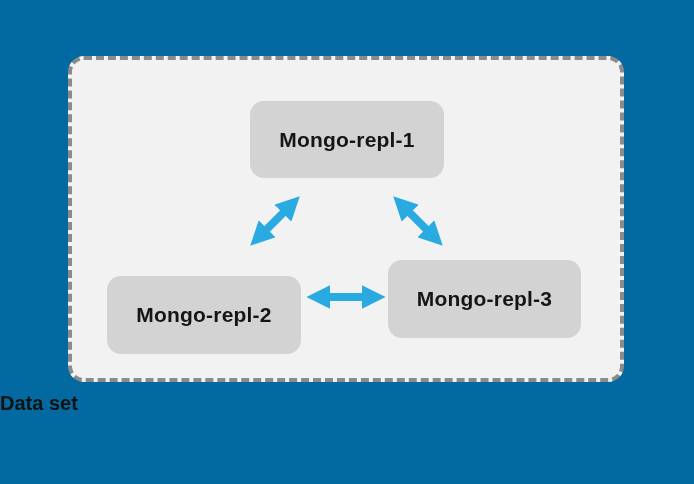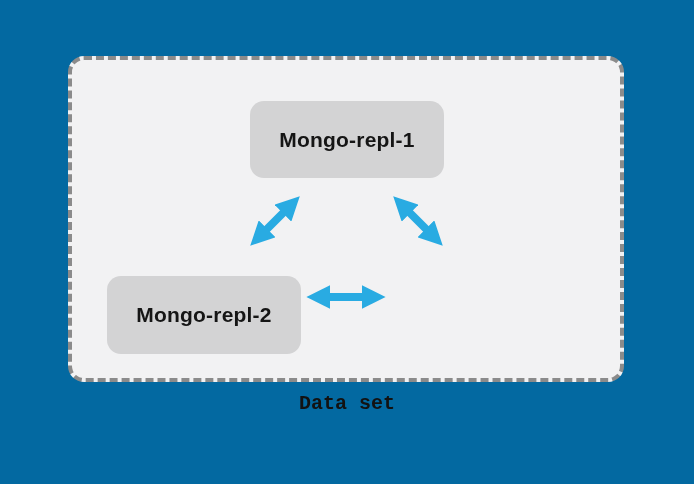--- a/index.html
+++ b/index.html
@@ -53,25 +53,23 @@
   .arrow-line {
     stroke: #29abe2;
     stroke-width: 8;
     fill: none;
   }
   .group-label {
     position: absolute;
     left: 0;
     top: 392px;
     width: 694px;
-    text-align: center;
     font-size: 20px;
     font-weight: 700;
     color: #121212;
-    font-family: Liberation Mono, monospace;
   }
 </style>
 </head>
 <body>
 
 <div class="stage">
 
   <div class="boundary"></div>
 
   <svg class="arrow-layer" viewBox="0 0 694 484">
@@ -86,16 +84,19 @@
   </svg>
 
   <div class="node node-1">
     <span>Mongo-repl-1</span>
   </div>
 
   <div class="node node-2">
     <span>Mongo-repl-2</span>
   </div>
 
+  <div class="node node-3">
+    <span>Mongo-repl-3</span>
+  </div>
 
   <div class="group-label">Data set</div>
 
 </div>
 
 </body></html>

